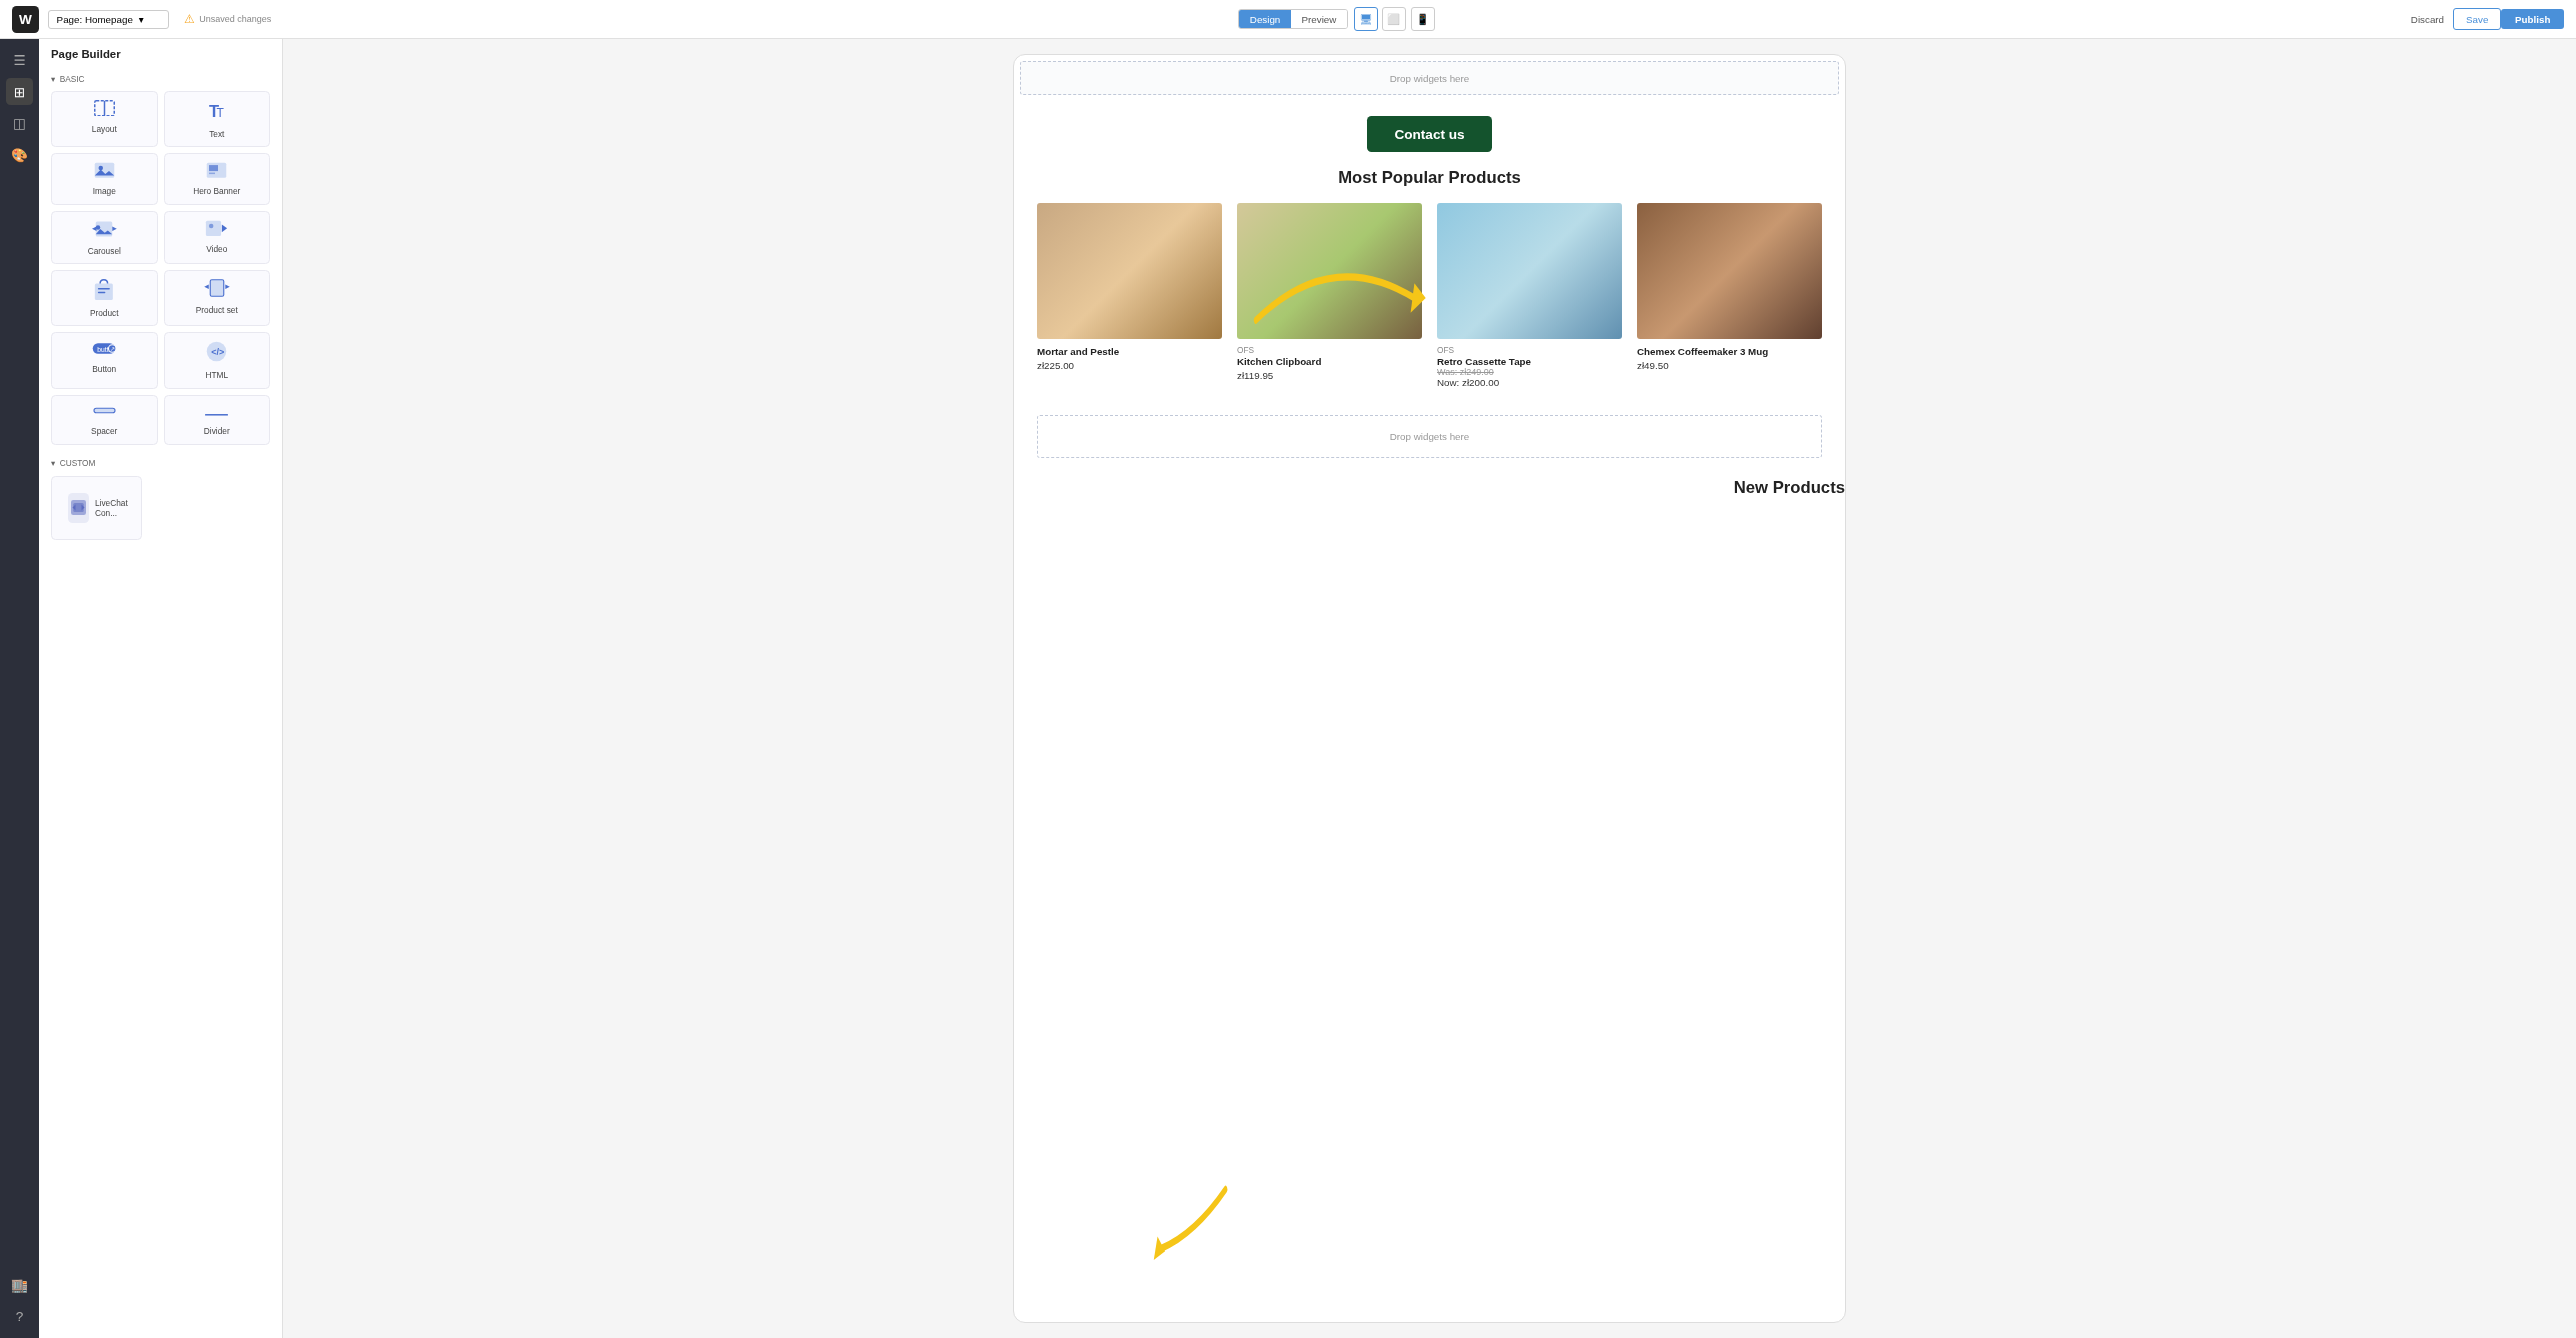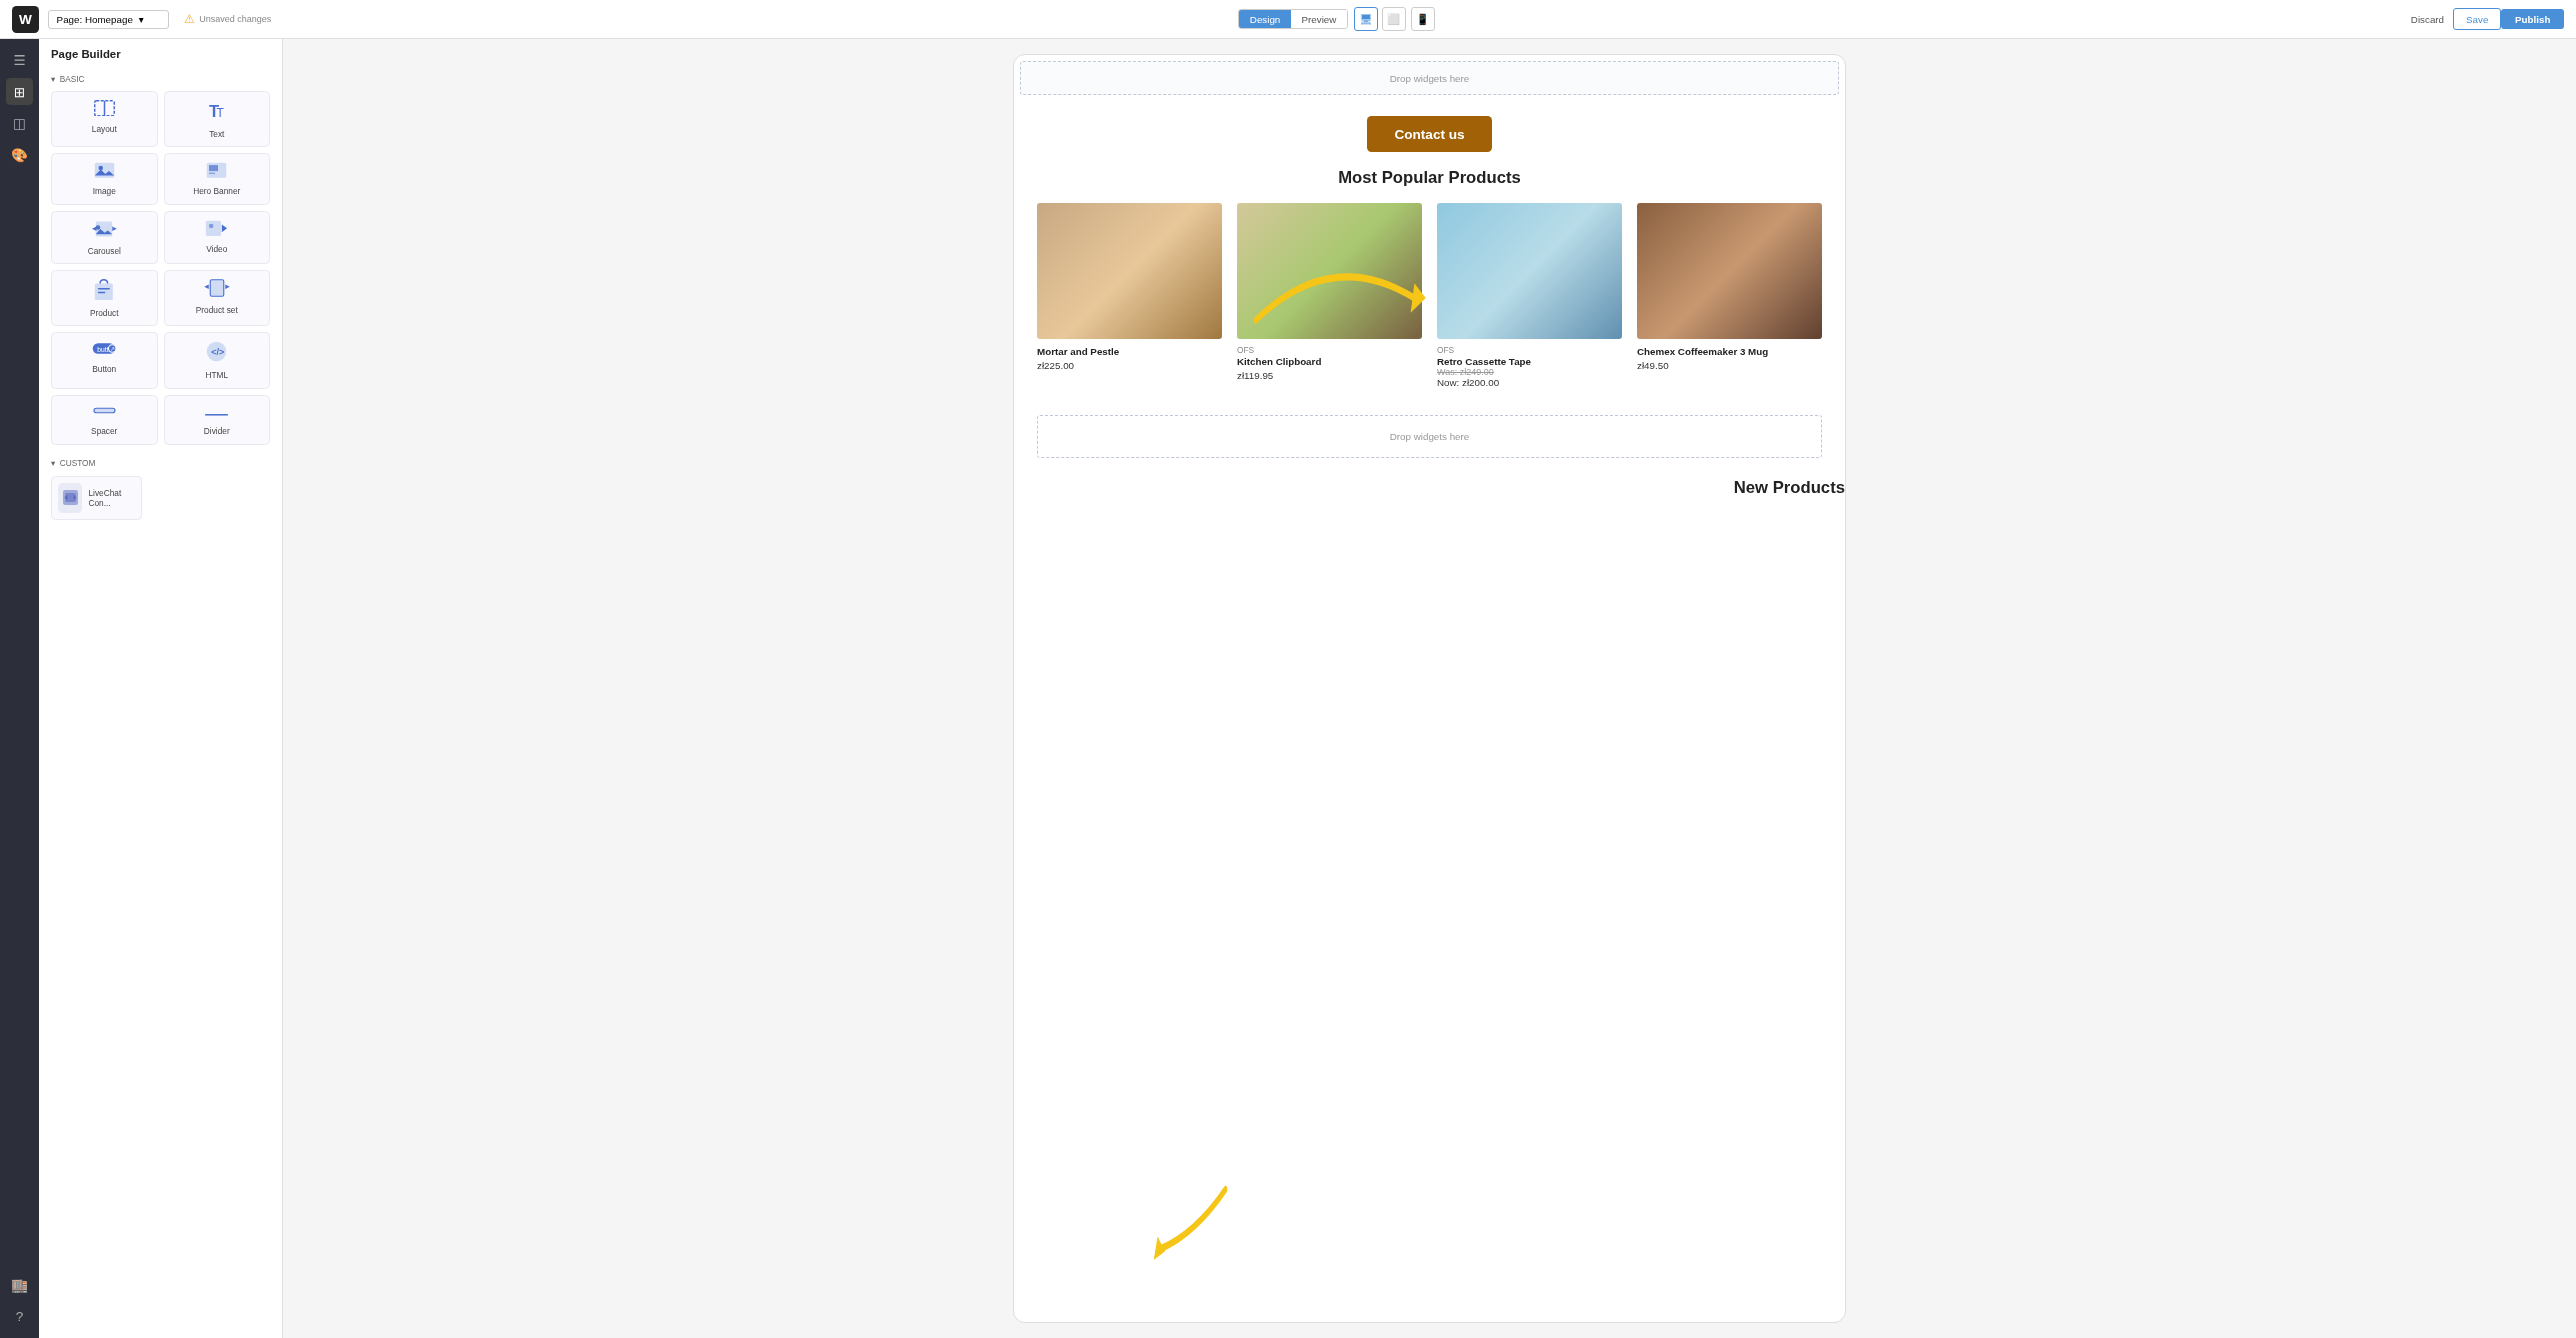--- a/index.html
+++ b/index.html
@@ -69,21 +69,21 @@
       display: flex; flex-direction: column; align-items: center; gap: 3px;
       padding: 7.6px 4.5px; border: 0.8px solid #e8e8f0; border-radius: 4.5px; cursor: pointer;
       background: #fafafe; transition: background 0.15s;
     }
     .widget-icon { font-size: 16.7px; color: #4a6fcf; }
     .widget-label { font-size: 8.3px; color: #444; text-align: center; }
 
     
     .custom-widget { padding: 3px 12px 9px; }
     .custom-item {
-      display: flex; align-items: center; gap: 6px; padding: 6px; border: 0.8px solid #e8e8f0;
+      display: flex; align-items: center; gap: 6px; padding: 16px; border: 0.8px solid #e8e8f0;
       border-radius: 4.5px; cursor: pointer; background: #fafafe; width: 91px;
     }
     .custom-icon { width: 30px; height: 30px; background: #e8eaf6; border-radius: 4.5px; display: flex; align-items: center; justify-content: center; font-size: 15px; }
     .custom-label { font-size: 8.3px; color: #444; }
 
     
     .canvas-area {
       flex: 1; background: #f5f5f5; overflow-y: auto; padding: 15px; display: flex; justify-content: center;
     }
     .canvas-page {
@@ -93,21 +93,21 @@
 
     
     .drop-zone {
       border: 1.5px dashed #c0c8d8; margin: 6px; border-radius: 3px; padding: 10.6px;
       text-align: center; color: #999; font-size: 9.8px; background: #fafbfc;
     }
 
     
     .contact-section { display: flex; flex-direction: column; align-items: center; padding: 15px 0 7.6px; position: relative; }
     .contact-btn {
-      background: #a16207; color: #fff; border: none; border-radius: 4.5px;
+      background: #14532d; color: #fff; border: none; border-radius: 4.5px;
       padding: 10.6px 27px; font-size: 13.6px; font-weight: 600; cursor: pointer;
     }
 
     
     .products-section { padding: 7.6px 23px 15px; }
     .section-title { font-size: 16.7px; font-weight: 600; color: #222; text-align: center; margin-bottom: 15px; }
     .products-grid { display: grid; grid-template-columns: repeat(4, 1fr); gap: 15px; }
     .product-card { display: flex; flex-direction: column; }
     .product-img-inner {
       width: 100%; height: 136px; background-size: cover; background-position: center; border-radius: 3px;

